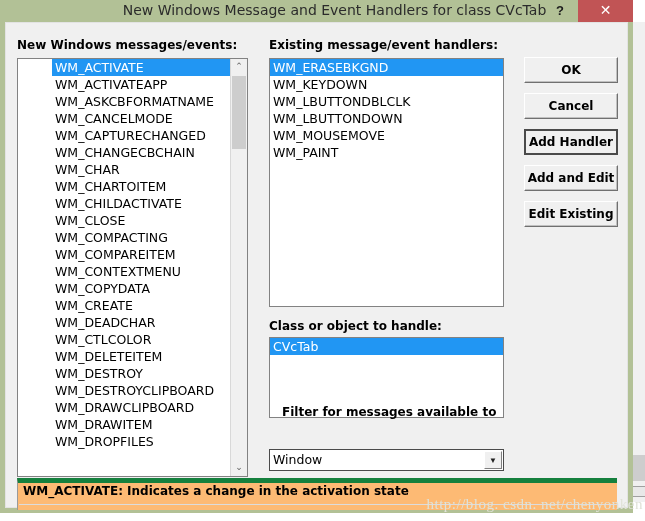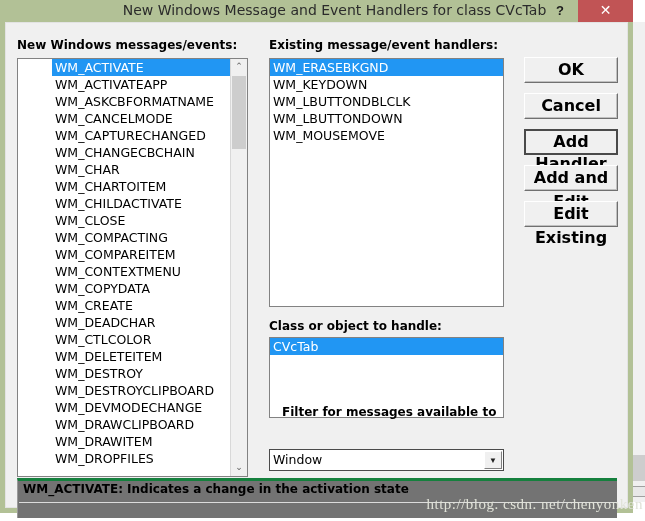--- a/index.html
+++ b/index.html
@@ -191,21 +191,21 @@
   .btn {
     position: absolute;
     background: #f0f0f0;
     border-top: 1px solid #ffffff;
     border-left: 1px solid #ffffff;
     border-right: 1px solid #707070;
     border-bottom: 1px solid #707070;
     box-shadow: inset -1px -1px 0 #c0c0c0;
     box-sizing: border-box;
     text-align: center;
-    font-size: 16px;
+    font-size: 12px;
     font-weight: bold;
     font-family: "DejaVu Sans", sans-serif;
     color: #000000;
     cursor: default;
     line-height: 24px;
   }
   .btn.default {
     border: 2px solid #4a4a4a;
     box-shadow: none;
     line-height: 22px;
@@ -242,24 +242,24 @@
     line-height: 17px;
     font-size: 8px;
     color: #202020;
     cursor: default;
   }
 
   
   #desc-pane {
     position: absolute;
     left: 11px; top: 455px;
-    width: 600px; height: 40px;
-    background: #737373;
+    width: 600px; height: 32px;
+    background: #fdba74;
     border-left: 1px solid #9a9a9a;
-    border-top: 3px solid #15803d;
+    border-top: 5px solid #15803d;
     box-sizing: border-box;
   }
   #desc-text {
     position: absolute;
     left: 5px; top: 1px;
     font-size: 12px;
     font-weight: bold;
     font-family: "DejaVu Sans", sans-serif;
     color: #000000;
     white-space: nowrap;
@@ -323,41 +323,41 @@
             <div class="list-item">WM_COMPACTING</div>
             <div class="list-item">WM_COMPAREITEM</div>
             <div class="list-item">WM_CONTEXTMENU</div>
             <div class="list-item">WM_COPYDATA</div>
             <div class="list-item">WM_CREATE</div>
             <div class="list-item">WM_DEADCHAR</div>
             <div class="list-item">WM_CTLCOLOR</div>
             <div class="list-item">WM_DELETEITEM</div>
             <div class="list-item">WM_DESTROY</div>
             <div class="list-item">WM_DESTROYCLIPBOARD</div>
-            <div class="list-item">WM_DEVMODECHANGE</div>
             <div class="list-item">WM_DRAWCLIPBOARD</div>
             <div class="list-item">WM_DRAWITEM</div>
             <div class="list-item">WM_DROPFILES</div>
           </div>
         <div class="vscroll">
           <div class="vscroll-arrow up">⌃</div>
           <div class="vscroll-thumb" style="top:17px; height:73px;"></div>
           <div class="vscroll-arrow down">⌄</div>
         </div>
       </div>
 
       <div class="label" style="left:263px; top:15px;">Existing message/event handlers:</div>
 
       <div class="listbox" id="existing-handlers-list" style="left:263px; top:35px; width:235px; height:249px;padding-left:38px;">
         <div class="list-items" id="existing-handlers-items">
             <div class="list-item selected">WM_ERASEBKGND</div>
             <div class="list-item">WM_KEYDOWN</div>
             <div class="list-item">WM_LBUTTONDBLCLK</div>
             <div class="list-item">WM_LBUTTONDOWN</div>
             <div class="list-item">WM_MOUSEMOVE</div>
+            <div class="list-item">WM_PAINT</div>
           </div>
       </div>
 
       <div class="label" style="left:263px; top:296px;">Class or object to handle:</div>
 
       <div class="listbox" id="class-object-list" style="left:263px; top:314px; width:235px; height:81px;">
         <div class="list-items" id="class-object-items">
             <div class="list-item selected">CVcTab</div>
           </div>
       </div>

